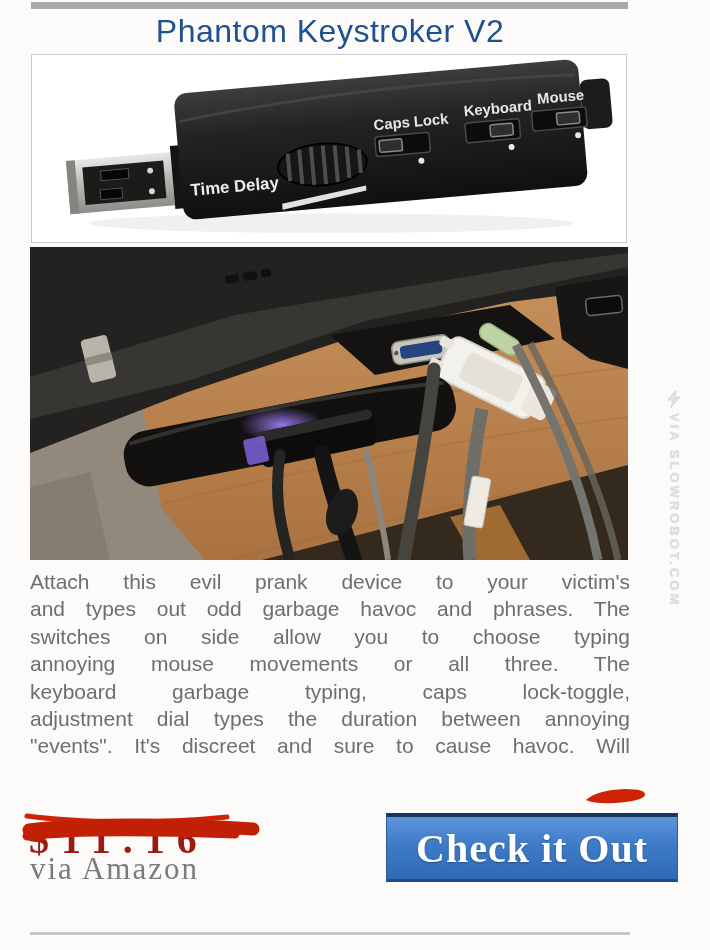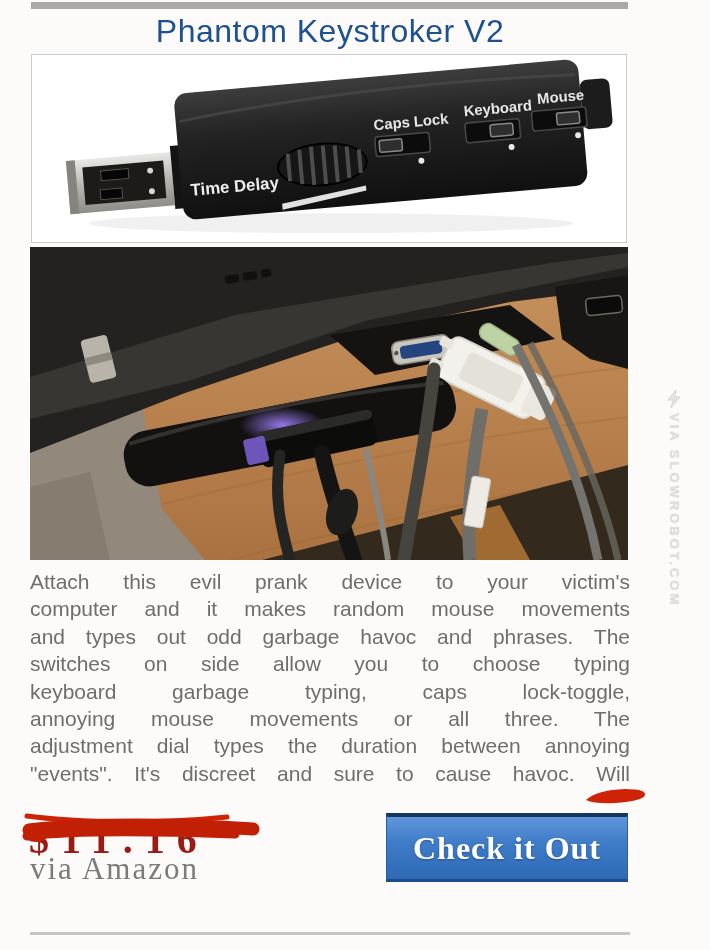--- a/index.html
+++ b/index.html
@@ -60,23 +60,23 @@
     font-family:"Liberation Serif", serif; font-weight:bold; font-size:40px;
     letter-spacing:12px; color:#9a1b14;
   }
   .price-source {
     position:absolute; left:30px; top:852px; line-height:1.1;
     font-family:"Liberation Serif", serif; font-size:31px; letter-spacing:2px; color:#7b7b7b;
   }
 
   
   .cta-button {
-    position:absolute; left:386px; top:813px; width:242px; height:69px;
+    position:absolute; left:386px; top:813px; width:292px; height:69px;
     display:flex; align-items:center; justify-content:center; box-sizing:border-box;
-    font-family:"Liberation Serif", serif; font-weight:bold; font-size:32px; letter-spacing:1px;
+    font-family:"Liberation Serif", serif; font-weight:bold; font-size:40px; letter-spacing:1px;
     color:#ffffff; text-decoration:none; cursor:pointer;
     background:linear-gradient(180deg,#5e96da 0%, #3f7cc8 42%, #2e69b5 100%);
     border-top:4px solid #16365e; border-bottom:3px solid #1d4c8f;
     border-left:1px solid #2c5d9e; border-right:1px solid #2c5d9e;
     text-shadow:0 1px 2px rgba(20,40,80,0.45);
   }
 
   
   .bottom-line { position:absolute; left:30px; top:932px; width:600px; height:3px; background:#c6c6c6; }
 </style>
@@ -231,25 +231,24 @@
 
   <div class="watermark">
     <svg width="14" height="18" viewBox="0 0 14 18">
       <path d="M9 0 L1 10 L6 10 L4 18 L13 7 L8 7 Z" fill="#e6e4e3" stroke="#d2d0ce" stroke-width="0.8"></path>
     </svg>
     <span class="wm-text">VIA SLOWROBOT.COM</span>
   </div>
 
   <div class="description">
     <div class="line">Attach this evil prank device to your victim's</div>
-    <div class="line">computer and it makes random mouse movements</div>
     <div class="line">and types out odd garbage havoc and phrases. The</div>
     <div class="line">switches on side allow you to choose typing</div>
+    <div class="line">annoying mouse movements or all three. The</div>
     <div class="line">keyboard garbage typing, caps lock-toggle,</div>
-    <div class="line">annoying mouse movements or all three. The</div>
     <div class="line">adjustment dial types the duration between annoying</div>
     <div class="line">"events". It's discreet and sure to cause havoc. Will</div>
   </div>
 
   <svg class="annotations" viewBox="0 0 660 78">
     <path d="M586 22 Q597 12 625 11 Q646 11 645 17 Q643 23 615 25 Q595 26 586 22 Z" fill="#cf2307"></path>
     <path d="M27 38 C 80 45, 160 46, 227 39" stroke="#cf2307" stroke-width="5" fill="none" stroke-linecap="round"></path>
     <path d="M29 52 C 90 45, 180 46, 253 51" stroke="#c22005" stroke-width="13" fill="none" stroke-linecap="round"></path>
     <path d="M27 58 C 75 52, 150 53, 235 56" stroke="#c22005" stroke-width="9" fill="none" stroke-linecap="round"></path>
     <ellipse cx="36" cy="56" rx="12" ry="8" fill="#c22005"></ellipse>

